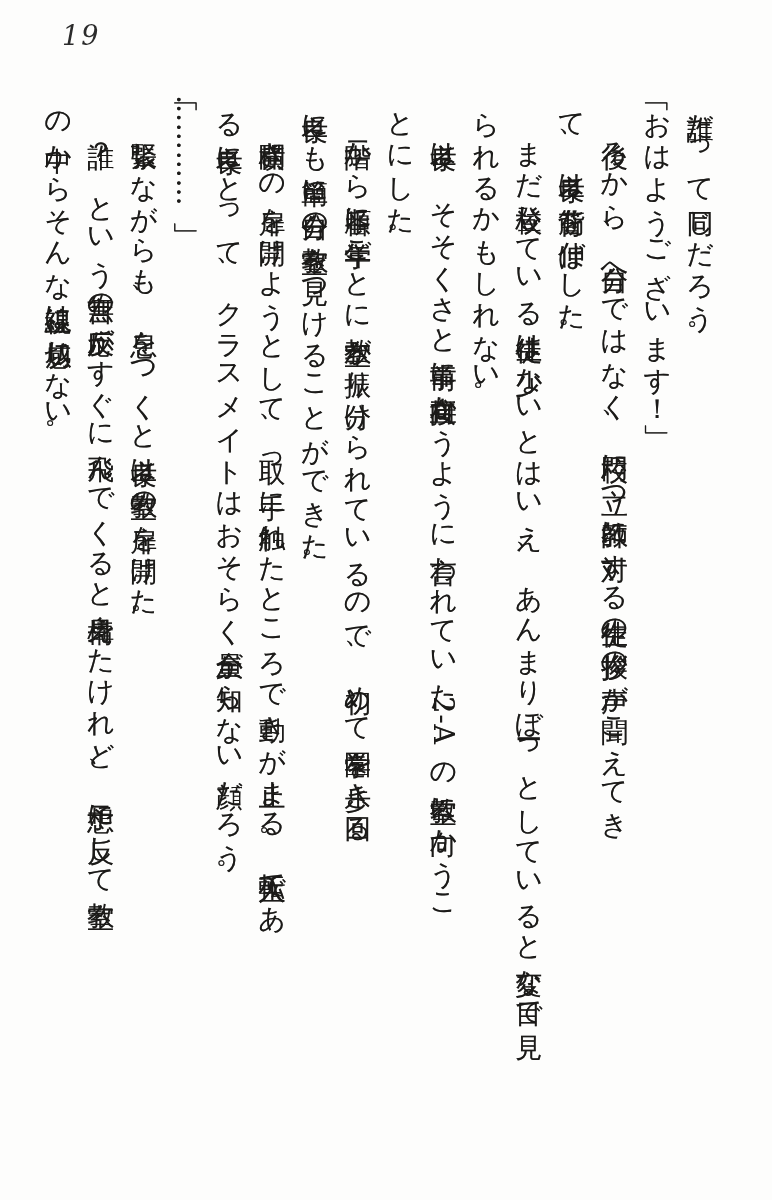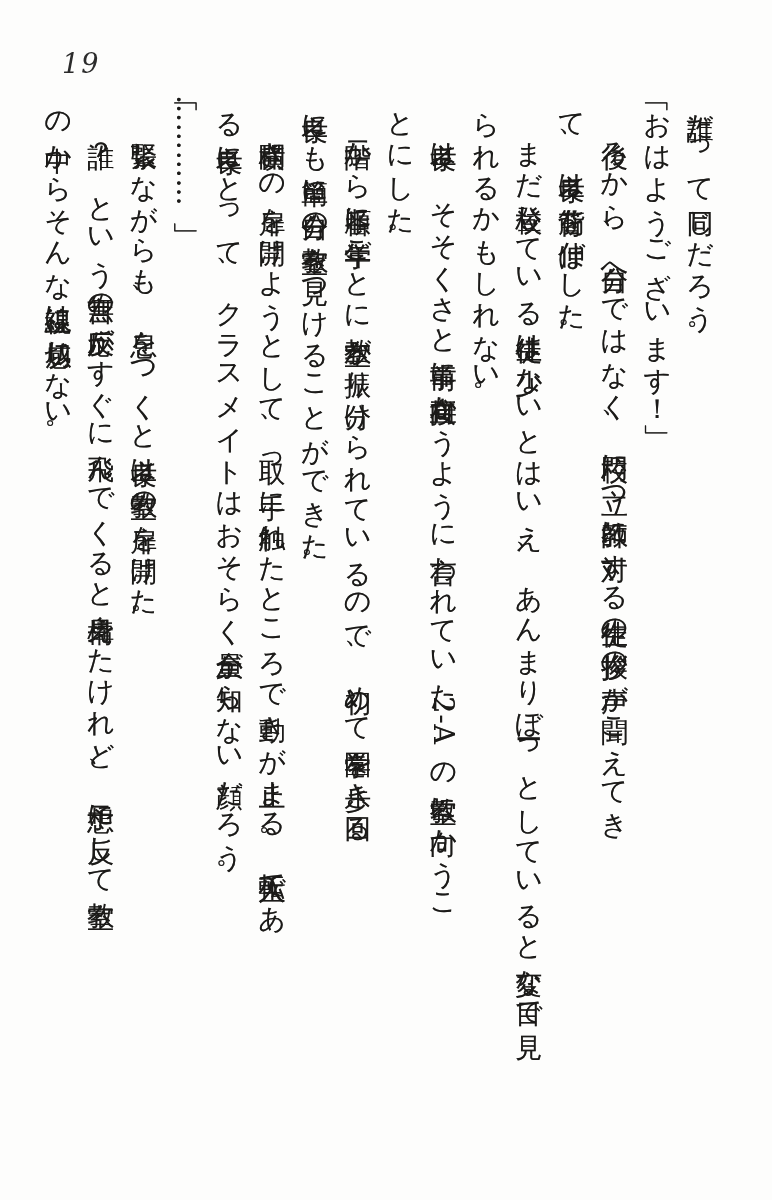--- a/index.html
+++ b/index.html
@@ -15,21 +15,20 @@
     font-family: "DejaVu Serif", serif;
   }
   .page-number {
     position: absolute;
     top: 20px;
     left: 62px;
     font-size: 27px;
     font-style: italic;
     letter-spacing: 2px;
     color: #2b2b2b;
-    margin-top: 28px;
   }
   .text-block {
     position: absolute;
     top: 94px;
     right: 51px;
     height: 1062px;
     writing-mode: vertical-rl;
     text-orientation: mixed;
     color: #1b1a18;
     font-size: 27px;

